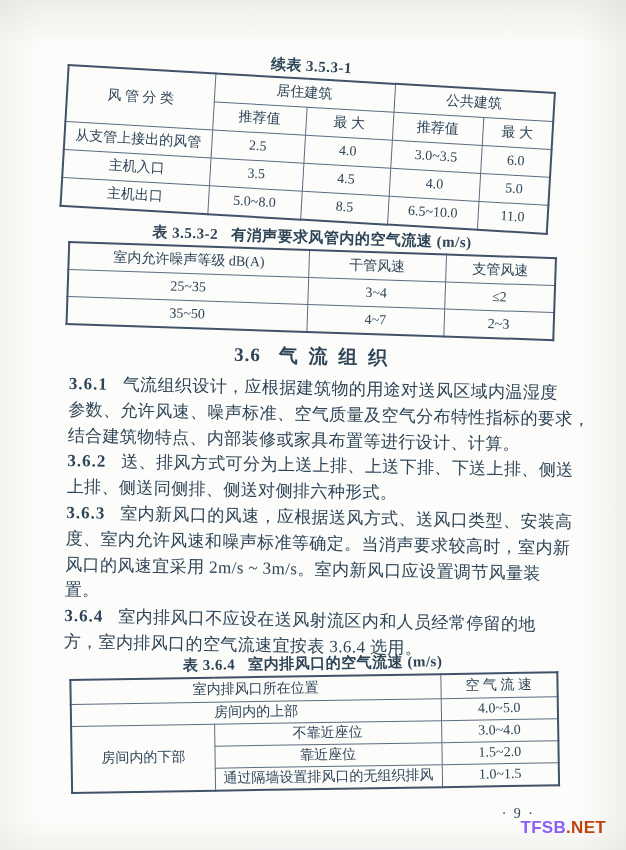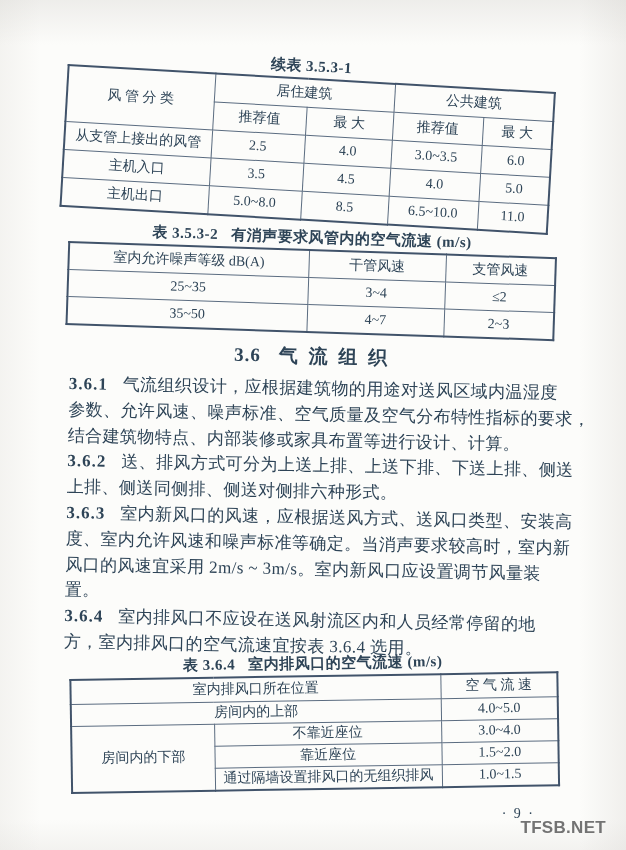--- a/index.html
+++ b/index.html
@@ -68,22 +68,22 @@
   .pagenum{
     margin-top:10px;text-align:right;padding-right:21px;
     font-size:14px;letter-spacing:2px;height:20px;line-height:20px;
   }
 
   .watermark{
     position:absolute;right:20px;bottom:12px;z-index:6;
     font-family:"Liberation Sans","DejaVu Sans",sans-serif;
     font-weight:bold;font-size:17px;letter-spacing:0.3px;
   }
-  .wm-brand{color:#737373;}
-  .wm-suffix{color:#737373;}
+  .wm-brand{color:#8b5cf6;}
+  .wm-suffix{color:#c2410c;}
 </style>
 </head>
 <body>
 
 <div class="page">
   <div class="scan-content">
 
     <section class="sec sec-t1">
       <div class="tbl-title">续表 3.5.3-1</div>
       <table class="grid t1">

